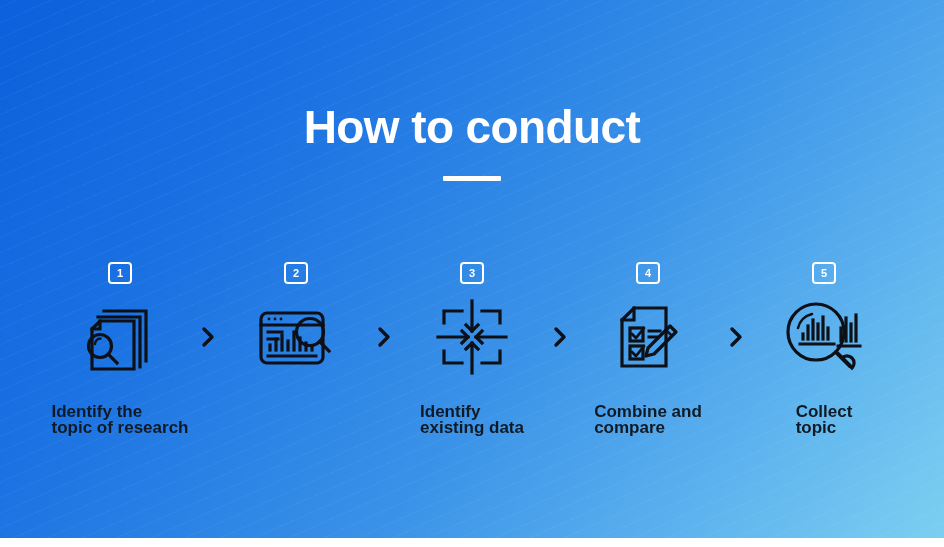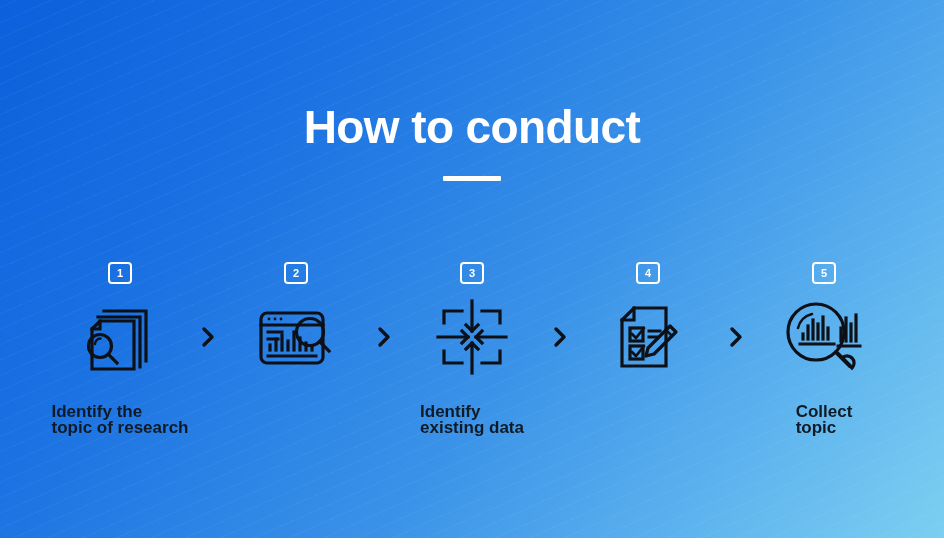--- a/index.html
+++ b/index.html
@@ -184,20 +184,24 @@
           <rect x="20" y="30" width="13" height="13"></rect>
           <path d="M22 36 L26 40 L34 30" stroke-width="2.8" stroke-linecap="round" stroke-linejoin="round"></path>
           <rect x="20" y="48" width="13" height="13"></rect>
           <path d="M22 54 L26 58 L34 48" stroke-width="2.8" stroke-linecap="round" stroke-linejoin="round"></path>
           <path d="M39 33 H50" stroke-width="3"></path>
           <path d="M39 39 H47" stroke-width="3"></path>
           <path d="M60 28 L66 34 L44 56 L36 58 L38 50 Z" stroke-linejoin="round"></path>
           <path d="M56 32 L62 38" stroke-width="2.6"></path>
         </svg>
       </div>
+      <div class="step-label">
+        <div>Combine and</div>
+        <div>compare</div>
+      </div>
     </div>
 
     <div class="chev">
       <svg width="14" height="22" viewBox="0 0 14 22" fill="none" stroke="#0d1117" stroke-width="3.4" stroke-linecap="round" stroke-linejoin="round">
         <path d="M3 3 L11 11 L3 19"></path>
       </svg>
     </div>
 
     <div class="step">
       <div class="badge">

